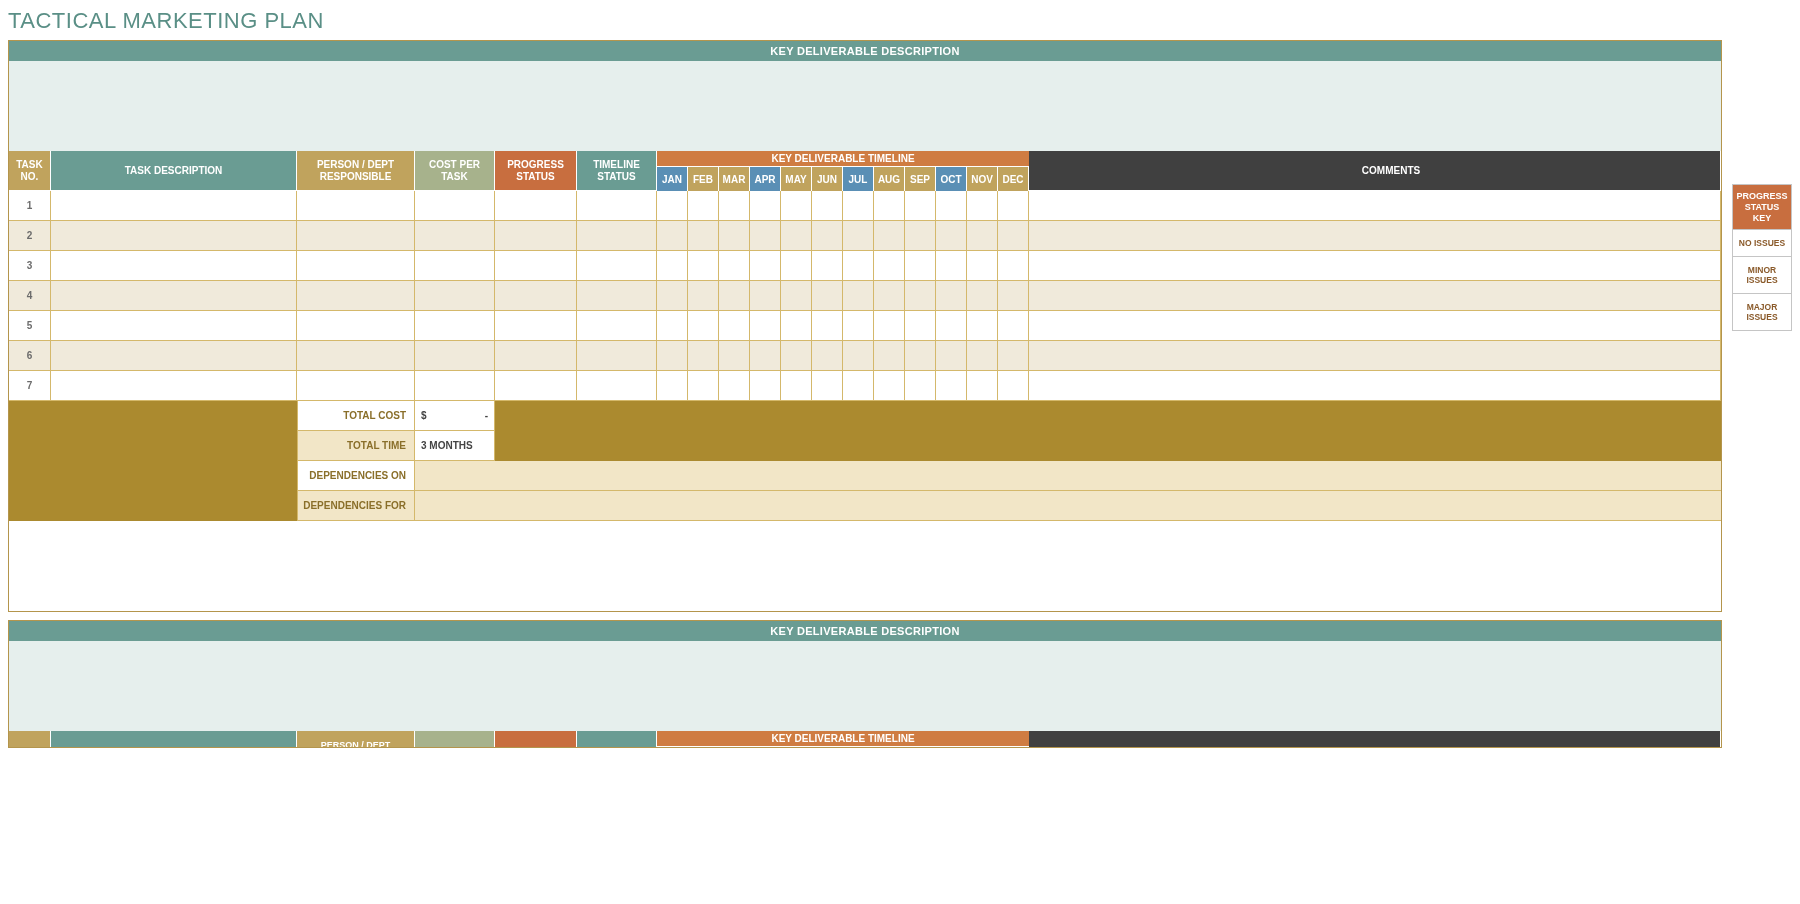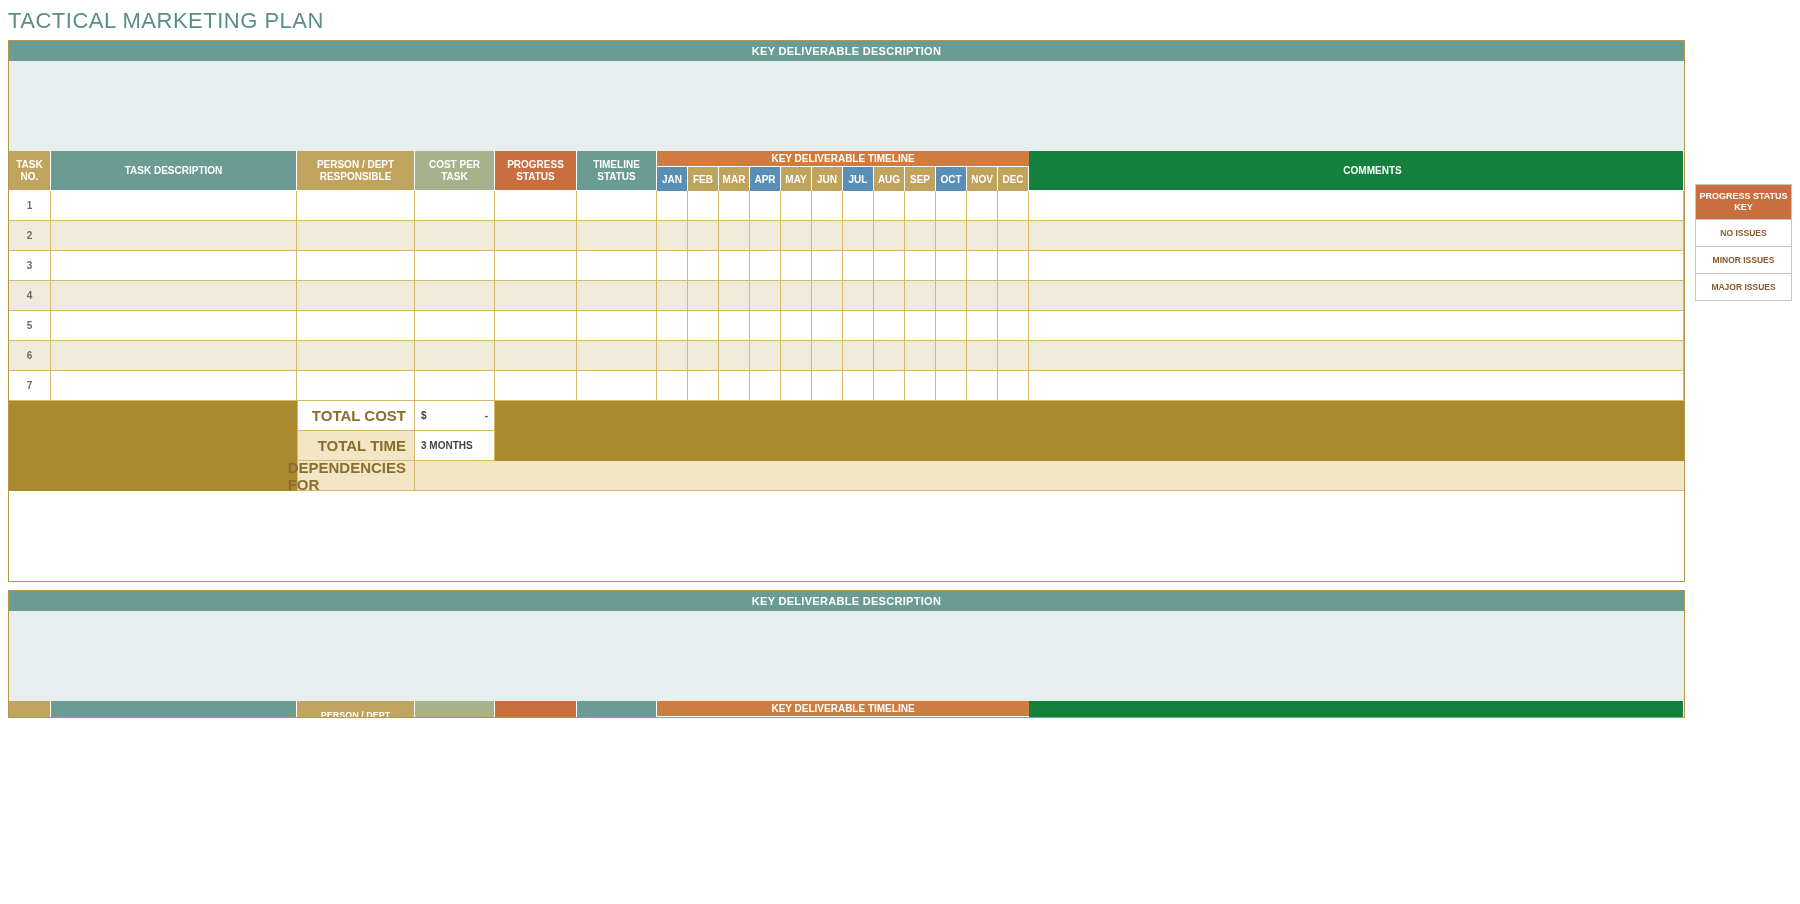--- a/index.html
+++ b/index.html
@@ -16,46 +16,46 @@
   .h-taskdesc { width: 246px; height: 40px; background: #6a9c93; }
   .h-person { width: 118px; height: 40px; background: #c0a35d; }
   .h-cost { width: 80px; height: 40px; background: #a7b28c; }
   .h-progress { width: 82px; height: 40px; background: #c86e3f; }
   .h-timeline { width: 80px; height: 40px; background: #6a9c93; }
   .h-months-wrap { width: 372px; display: flex; flex-direction: column; }
   .h-timeline-top { height: 16px; background: #cf7c42; color: #fff; text-align: center; font-weight: bold; font-size: 10px; display: flex; align-items: center; justify-content: center; border-bottom: 1px solid #fff; }
   .h-months { display: flex; height: 24px; }
   .h-month { width: 31px; background: #c0a35d; color: #fff; font-weight: bold; font-size: 10px; display:flex; align-items:center; justify-content:center; border-right:1px solid #fff; }
   .h-month.blue { background: #5a8fb5; }
-  .h-comments { flex: 1; height: 40px; background: #15803d; padding-left: 36px; }
+  .h-comments { flex: 1; height: 40px; background: #404040; padding-left: 36px; }
   .data-row { display: flex; height: 30px; }
   .c { border-right: 1px solid #d4b86b; border-bottom: 1px solid #d4b86b; background: #fff; display:flex; align-items:center; justify-content:center; }
   .c.alt { background: #f0eadb; }
   .c-taskno { width: 42px; font-weight:bold; color:#6b6b6b; font-size:10px; }
   .c-taskdesc { width: 246px; }
   .c-person { width: 118px; }
   .c-cost { width: 80px; }
   .c-progress { width: 82px; }
   .c-timeline { width: 80px; }
   .c-month { width: 31px; }
   .c-comments { flex: 1; }
   .summary { display: flex; }
   .summary-left { width: 288px; background: #ab8a2f; }
   .summary-labels { width: 118px; display:flex; flex-direction:column; }
-  .sum-label { height: 30px; display:flex; align-items:center; justify-content:flex-end; padding-right:8px; font-weight:bold; font-size:15px; color:#8a6f2a; background:#f2e6c7; border:1px solid #d4b86b; border-top:none; }
+  .sum-label { height: 30px; display:flex; align-items:center; justify-content:flex-end; padding-right:8px; font-weight:bold; font-size:10px; color:#8a6f2a; background:#f2e6c7; border:1px solid #d4b86b; border-top:none; }
   .sum-label.white { background:#fff; }
   .sum-vals { width:80px; display:flex; flex-direction:column; }
   .sum-val { height:30px; display:flex; align-items:center; padding:0 6px; font-weight:bold; font-size:10px; color:#444; background:#fff; border:1px solid #d4b86b; border-top:none; border-left:none; }
   .sum-val .cur { margin-right:auto; }
   .sum-rest-top { height:60px; background:#ab8a2f; flex:1; }
   .sum-rest-dep { height:30px; background:#f2e6c7; flex:1; border-bottom:1px solid #d4b86b; }
   .addl-header { background:#8a8593; color:#fff; text-align:center; font-weight:bold; font-size:11px; padding:4px; }
   .addl-body { background:#fff; height:90px; }
   .keys { display:flex; gap:8px; margin-top: 144px; }
-  .key-box { width: 97px; border:1px solid #c5c5c5; }
+  .key-box { width: 60px; border:1px solid #c5c5c5; }
   .key-head { font-size:9px; font-weight:bold; text-align:center; padding:6px 2px; color:#fff; line-height:1.2; }
   .key-head.orange { background:#c86e3f; }
   .key-head.teal { background:#6a9c93; }
   .key-item { font-size:8.5px; font-weight:bold; text-align:center; padding:8px 2px; color:#8a5a2a; border-top:1px solid #c5c5c5; background:#fff; }
   .key-item.teal { color:#4b7a72; }
 </style>
 </head>
 <body>
 
 <div class="page">
@@ -256,20 +256,27 @@
                 <span class="cur">$</span>
                 <span>-</span>
               </div>
             <div class="sum-val">3 MONTHS</div>
           </div>
           <div class="sum-rest-top"></div>
         </div>
         <div class="summary">
           <div class="summary-left" style="height:30px;"></div>
           <div class="summary-labels">
+              <div class="sum-label white">DEPENDENCIES ON</div>
+            </div>
+          <div class="sum-rest-dep"></div>
+        </div>
+        <div class="summary">
+          <div class="summary-left" style="height:30px;"></div>
+          <div class="summary-labels">
               <div class="sum-label">DEPENDENCIES FOR</div>
             </div>
           <div class="sum-rest-dep"></div>
         </div>
         <div class="addl-body"></div>
       </div>
 
       <div class="sheet" style="margin-top:8px;">
         <div class="desc-header">KEY DELIVERABLE DESCRIPTION</div>
         <div class="desc-body"></div>

